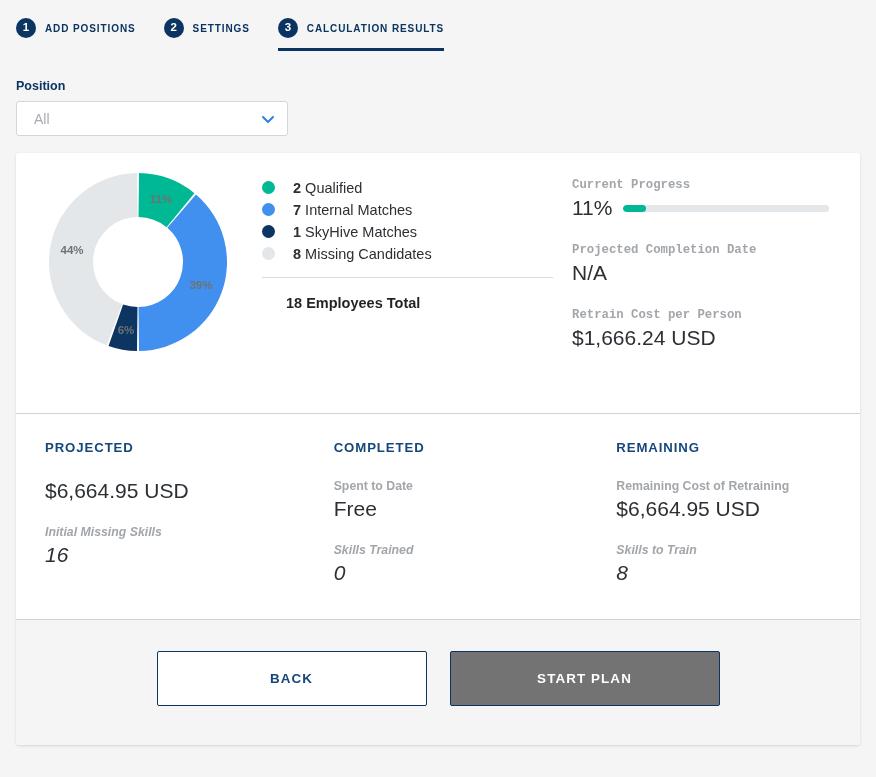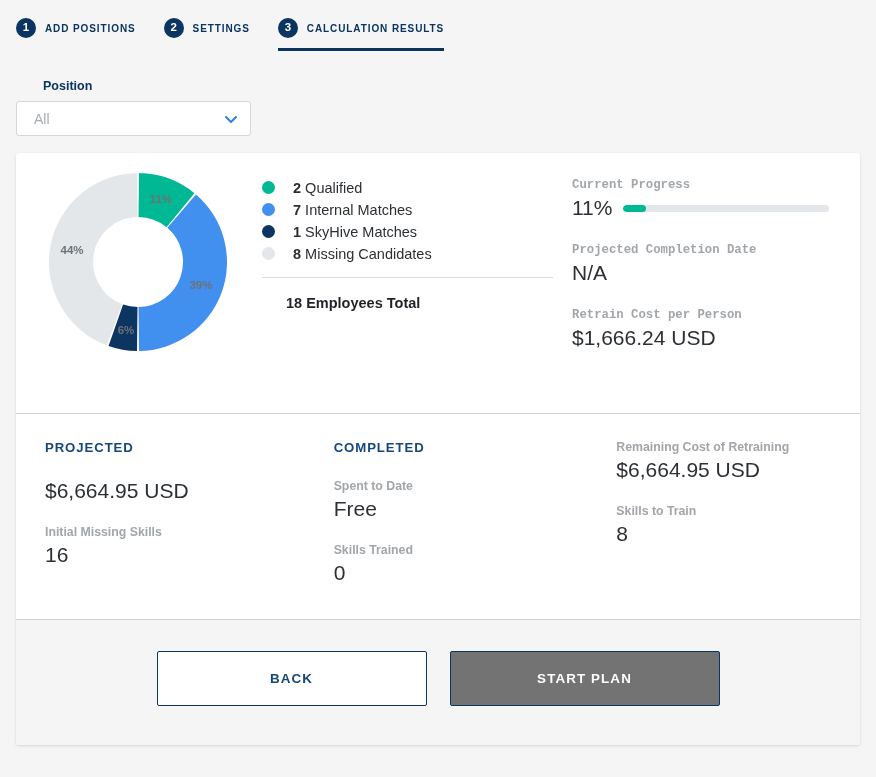--- a/index.html
+++ b/index.html
@@ -57,24 +57,23 @@
     background: #0b3460;
   }
 
   
   .filter-block { padding: 23px 0 0 16px; }
   .filter-label {
     font-size: 12.5px;
     font-weight: bold;
     color: #0b3460;
     margin-bottom: 8px;
-    margin-left: 27px;
   }
   .select-box {
-    width: 235px;
+    width: 272px;
     height: 35px;
     background: #ffffff;
     border: 1px solid #d4d6d9;
     border-radius: 3px;
     display: flex;
     align-items: center;
     padding: 0 11px 0 17px;
     cursor: pointer;
   }
   .select-value {
@@ -220,21 +219,21 @@
     font-size: 12.3px;
     font-weight: bold;
     color: #a2a6aa;
     margin-bottom: 4px;
   }
   .stat-value {
     font-size: 21px;
     color: #2c3034;
   }
   .stat-item { margin-bottom: 22px; }
-  .stat-item:last-child { margin-bottom: 0; }
+  .stat-item:last-child { margin-bottom: 0; font-style: italic; }
 
   
   .footer {
     background: #f5f5f6;
     padding: 31px 0 39px 0;
     display: flex;
     justify-content: center;
     gap: 23px;
   }
   .btn {
@@ -368,20 +367,21 @@
         <div class="stat-label">Spent to Date</div>
         <div class="stat-value">Free</div>
       </div>
       <div class="stat-item">
         <div class="stat-label">Skills Trained</div>
         <div class="stat-value">0</div>
       </div>
     </div>
 
     <div class="stats-col">
+      <div class="stats-head">REMAINING</div>
       <div class="stat-item">
         <div class="stat-label">Remaining Cost of Retraining</div>
         <div class="stat-value">$6,664.95 USD</div>
       </div>
       <div class="stat-item">
         <div class="stat-label">Skills to Train</div>
         <div class="stat-value">8</div>
       </div>
     </div>
   </div>

